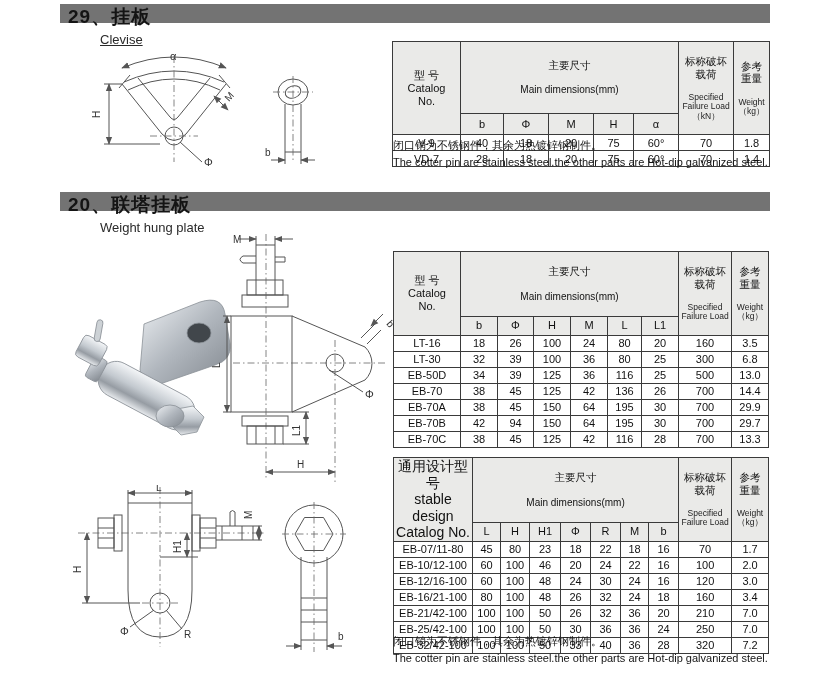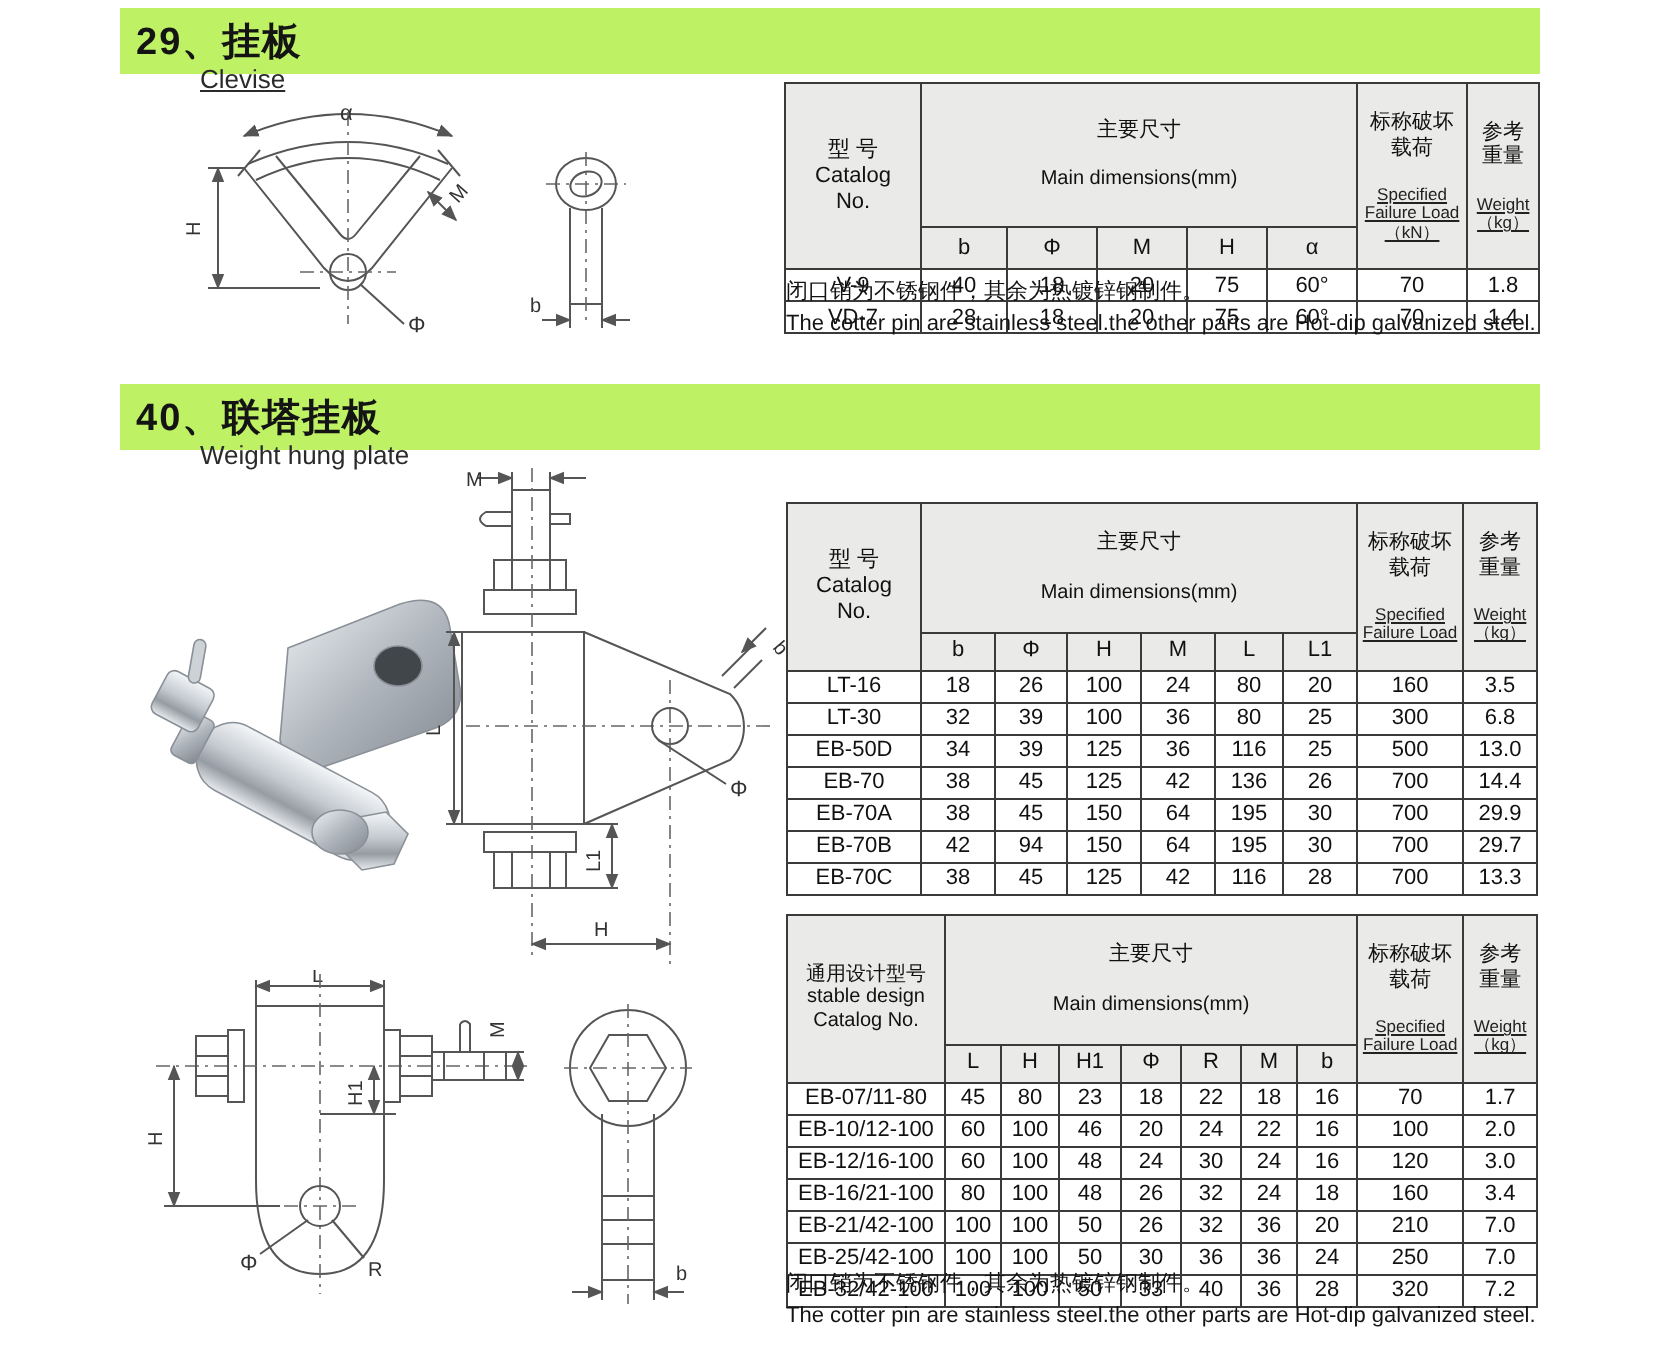--- a/index.html
+++ b/index.html
@@ -1,32 +1,32 @@
 <!DOCTYPE html>
 <html><head>
 <meta charset="utf-8">
 <style>
   * { margin:0; padding:0; box-sizing:border-box; }
   html,body { background:#ffffff; }
   body { font-family:"Liberation Sans", sans-serif; color:#111; }
   .page { position:relative; width:827px; height:674px; background:#fff; overflow:hidden; }
 
-  .section-bar { position:absolute; left:60px; width:710px; height:33px; background:#bef264; display:flex; align-items:center; }
+  .section-bar { position:absolute; left:60px; width:710px; height:19px; background:#737373; display:flex; align-items:flex-start; }
   .section-title { font-size:19px; font-weight:bold; color:#141414; padding-left:8px; letter-spacing:1px; white-space:nowrap; }
   .subtitle { position:absolute; font-size:13px; color:#2a2a2a; }
 
   .spec-table { position:absolute; border-collapse:collapse; table-layout:fixed; font-size:11px; color:#111; background:#fff; }
   .spec-table th, .spec-table td { border:1px solid #3a3a3a; text-align:center; vertical-align:middle; padding:0 1px; }
   .spec-table th { background:#eaeae8; font-weight:normal; white-space:pre-line; line-height:1.18; }
   .spec-table td { background:#ffffff; height:16px; }
   .spec-table thead tr.top th { height:38px; }
   .spec-table thead tr.sub th { height:19px; }
   .cn { font-size:10.5px; line-height:1.2; white-space:pre-line; }
-  .en-small { font-size:8.5px; line-height:1.1; white-space:pre-line; color:#222;text-decoration:underline; }
-  .cat-small { font-size:10px; line-height:1.25; white-space:pre-line; }
+  .en-small { font-size:8.5px; line-height:1.1; white-space:pre-line; color:#222; }
+  .cat-small { font-size:14px; line-height:1.25; white-space:pre-line; }
   .note { position:absolute; font-size:11px; color:#141414; white-space:nowrap; }
 
   svg { position:absolute; }
   svg text { font-family:"Liberation Sans", sans-serif; fill:#333; }
   .ln { stroke:#555; fill:none; stroke-width:1; }
   .cl { stroke:#666; fill:none; stroke-width:0.8; stroke-dasharray:7 3 1.5 3; }
 </style>
 </head>
 <body>
 
@@ -147,21 +147,21 @@
           <td>70</td>
           <td>1.4</td>
         </tr>
       </tbody>
   </table>
 
   <div class="note" style="left:393px; top:138px;">闭口销为不锈钢件，其余为热镀锌钢制件。</div>
   <div class="note" style="left:393px; top:156px;">The cotter pin are stainless steel.the other parts are Hot-dip galvanized steel.</div>
 
   <div class="section-bar" style="top:192px;">
-    <div class="section-title">40、联塔挂板</div>
+    <div class="section-title">20、联塔挂板</div>
   </div>
   <div class="subtitle" style="left:100px; top:220px;">Weight hung plate</div>
 
   <svg style="left:52px; top:292px;" width="200" height="165" viewBox="0 0 200 165">
     <defs>
       <linearGradient id="pg1" x1="0" y1="0" x2="0" y2="1">
         <stop offset="0" stop-color="#f4f6f8"></stop>
           <stop offset="0.45" stop-color="#c3c9cf"></stop>
         <stop offset="0.72" stop-color="#969ca3"></stop>
           <stop offset="1" stop-color="#e8ebee"></stop>

